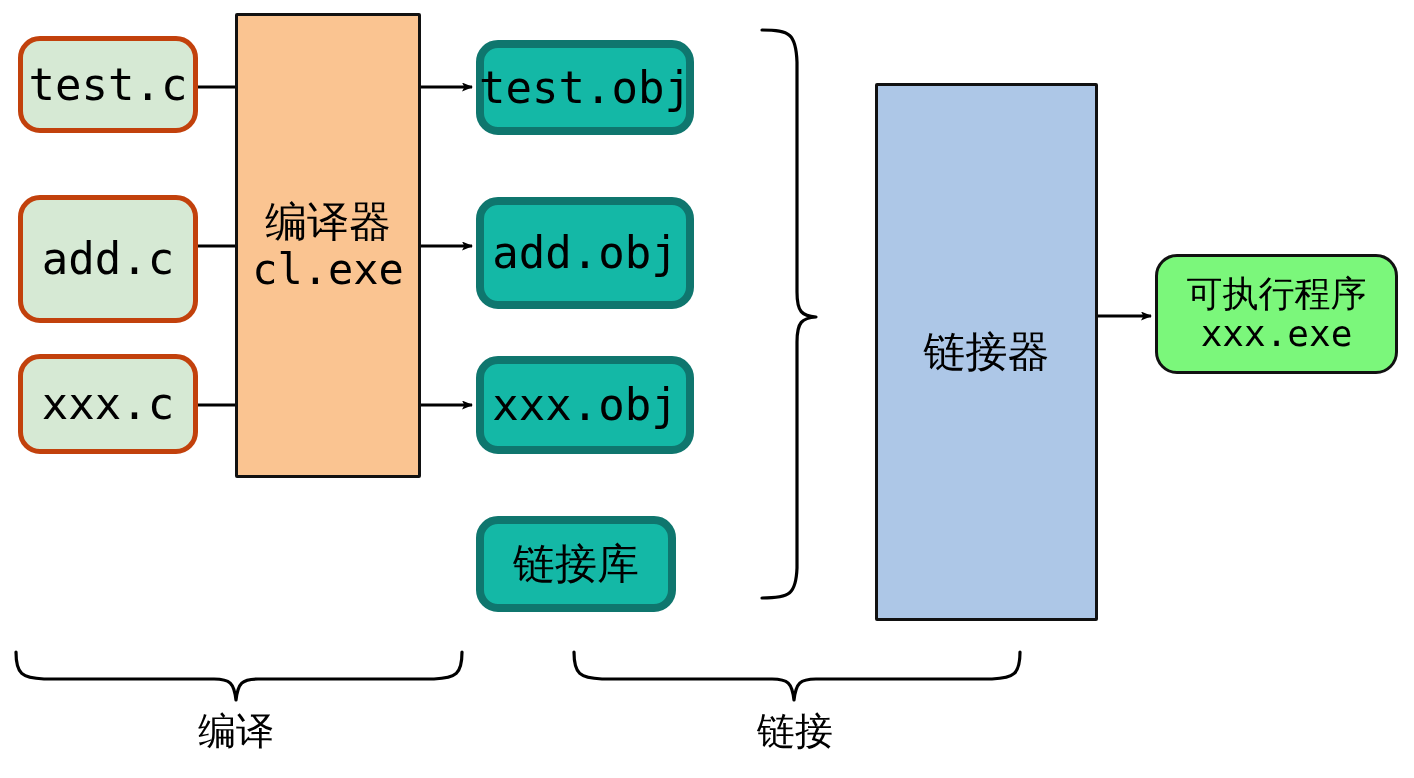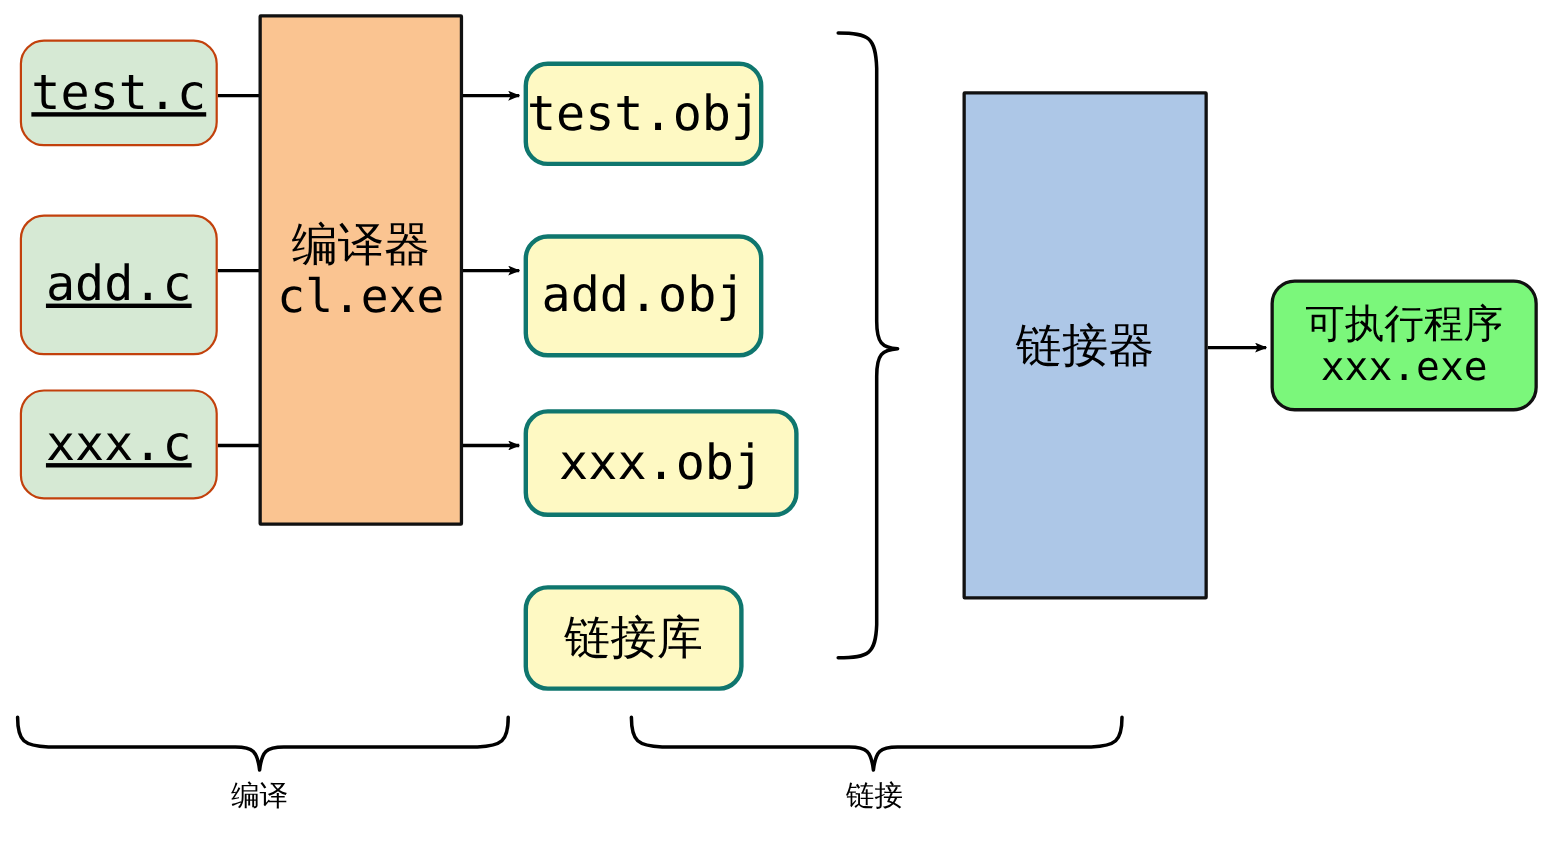--- a/index.html
+++ b/index.html
@@ -35,30 +35,28 @@
     line-height: 1.12;
     white-space: nowrap;
   }
   .node .ln-mono {
     font-family: "DejaVu Sans Mono", "Liberation Mono", monospace;
   }
   .node .ln-cjk {
     font-family: "Liberation Sans", "DejaVu Sans", sans-serif;
   }
   .rounded-src {
-    border: 2px solid #c2410c;
+    border: 5px solid #c2410c;
     border-radius: 22px;
     background: #d6e9d4;
-    text-decoration: underline;
   }
   .rounded-obj {
-    border: 4px solid #0f766e;
+    border: 8px solid #0f766e;
     border-radius: 22px;
-    background: #fef9c3;
-    margin-top: 16px;
+    background: #14b8a6;
   }
   .rounded-exe {
     border: 3px solid #111111;
     border-radius: 22px;
     background: #7bf77b;
   }
   .rect-compiler {
     border: 3px solid #111111;
     border-radius: 2px;
     background: #fac491;
@@ -72,21 +70,21 @@
     position: absolute;
     text-align: center;
     color: #000000;
     z-index: 3;
     white-space: nowrap;
     font-family: "Liberation Sans", "DejaVu Sans", sans-serif;
   }
   .t-44 { font-size: 44px; }
   .t-42 { font-size: 42px; }
   .t-40 { font-size: 36px; }
-  .t-38 { font-size: 26px; }
+  .t-38 { font-size: 38px; }
 </style>
 </head>
 <body>
 
 <div id="canvas">
 
   <svg id="svg-layer" viewBox="0 0 1414 778" xmlns="http://www.w3.org/2000/svg">
     <defs>
       <marker id="arrowhead" markerWidth="11" markerHeight="9" refX="10" refY="4.5" orient="auto" markerUnits="userSpaceOnUse">
         <path d="M0,0 L11,4.5 L0,9 L2.4,4.5 Z" fill="#000000"></path>
@@ -146,29 +144,29 @@
   </div>
 
   <div class="node rounded-obj" style="left:476px; top:40px; width:218px; height:95px;">
     <span class="ln-mono t-44">test.obj</span>
   </div>
 
   <div class="node rounded-obj" style="left:476px; top:197px; width:218px; height:112px;">
     <span class="ln-mono t-44">add.obj</span>
   </div>
 
-  <div class="node rounded-obj" style="left:476px; top:356px; width:250px; height:98px;">
+  <div class="node rounded-obj" style="left:476px; top:356px; width:218px; height:98px;">
     <span class="ln-mono t-44">xxx.obj</span>
   </div>
 
   <div class="node rounded-obj" style="left:476px; top:516px; width:200px; height:96px;">
     <span class="ln-cjk t-42">链接库</span>
   </div>
 
-  <div class="node rect-linker" style="left:875px; top:83px; width:223px; height:462px;">
+  <div class="node rect-linker" style="left:875px; top:83px; width:223px; height:538px;">
     <span class="ln-cjk t-42">链接器</span>
   </div>
 
   <div class="node rounded-exe" style="left:1155px; top:254px; width:243px; height:120px;">
     <span class="ln-cjk t-40">可执行程序</span>
     <span class="ln-mono t-40">xxx.exe</span>
   </div>
 
   <div class="brace-label t-38" style="left:136px; top:706px; width:200px;">
     <span>编译</span>

